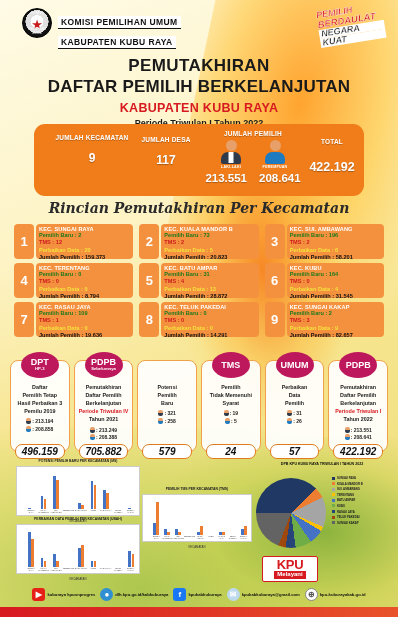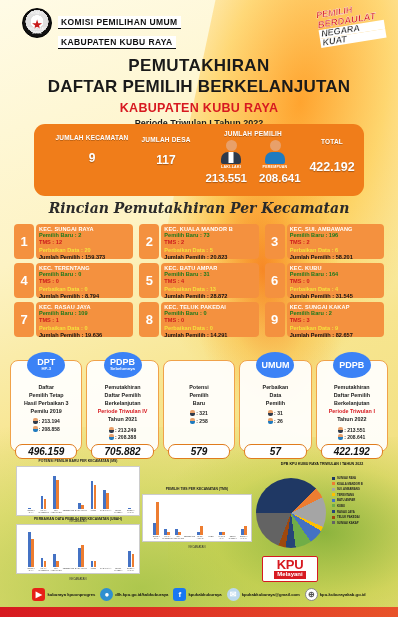--- a/index.html
+++ b/index.html
@@ -99,21 +99,21 @@
   .kec-line { font-size:5.6px; font-weight:bold; line-height:1.32; }
   .l-baru { color:#1d7a1d; } .l-tms { color:#cc1c1c; } .l-perb { color:#f5e03c; }
   .l-jml { color:#111; }
 
   
   .badges { position:absolute; left:10px; top:360px; width:378px;
     display:flex; gap:4px; }
   .badge { flex:1; background:rgba(255,255,255,.92); border:1px solid #f0a24a;
     border-radius:8px; padding:14px 2px 4px; text-align:center; position:relative; height:92px; }
   .badge-cap { position:absolute; left:50%; top:-9px; transform:translateX(-50%);
-    width:38px; height:26px; background:#3b82f6; border-radius:50%;
+    width:38px; height:26px; background:#be185d; border-radius:50%;
     display:flex; flex-direction:column; align-items:center; justify-content:center; }
   .badge-cap .bc1 { font-size:9px; font-weight:bold; color:#fff; line-height:1; }
   .badge-cap .bc2 { font-size:4.2px; font-weight:bold; color:#fff; line-height:1.1; }
   .badge-desc { font-size:5.4px; color:#222; line-height:1.5; margin-top:8px; font-weight:bold; }
   .badge-desc .red { color:#d71920; }
   .badge-nums { margin-top:3px; font-size:5px; font-weight:bold; color:#222; line-height:1.5; }
   .badge-nums .ic { display:inline-block; width:5px; height:6px; vertical-align:-1px; margin-right:1px; }
   .ic-m { background:linear-gradient(#e8a06a 0 45%, #2f3a4a 45% 100%); border-radius:2px; }
   .ic-f { background:linear-gradient(#e8a06a 0 45%, #1f7bbf 45% 100%); border-radius:2px; }
   .badge-total { position:absolute; left:4px; right:4px; bottom:-8px;
@@ -361,20 +361,32 @@
   <div class="badge">
     <div class="badge-desc">Potensi<br>Pemilih<br>Baru</div>
     <div class="badge-nums">
       <div><span class="ic ic-m"></span>: 321</div>
       <div><span class="ic ic-f"></span>: 258</div>
     </div>
     <div class="badge-total">579</div>
   </div>
   <div class="badge">
     <div class="badge-cap">
+      <div class="bc1">TMS</div>
+
+    </div>
+    <div class="badge-desc">Pemilih<br>Tidak Memenuhi<br>Syarat</div>
+    <div class="badge-nums">
+      <div><span class="ic ic-m"></span>: 19</div>
+      <div><span class="ic ic-f"></span>: 5</div>
+    </div>
+    <div class="badge-total">24</div>
+  </div>
+  <div class="badge">
+    <div class="badge-cap">
       <div class="bc1">UMUM</div>
 
     </div>
     <div class="badge-desc">Perbaikan<br>Data<br>Pemilih</div>
     <div class="badge-nums">
       <div><span class="ic ic-m"></span>: 31</div>
       <div><span class="ic ic-f"></span>: 26</div>
     </div>
     <div class="badge-total">57</div>
   </div>

